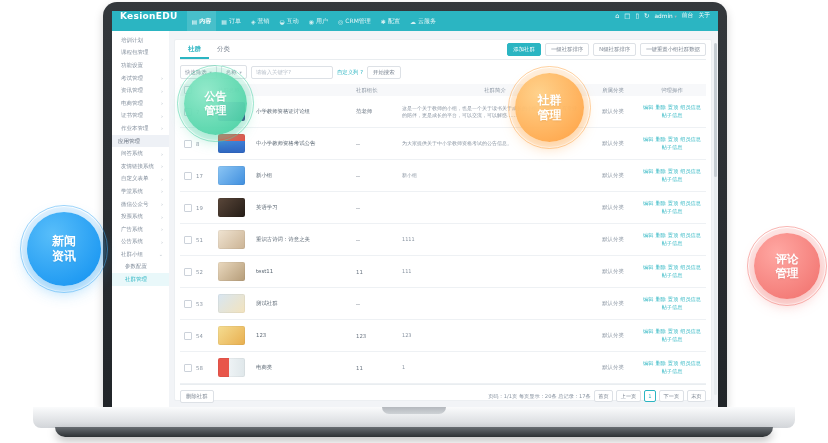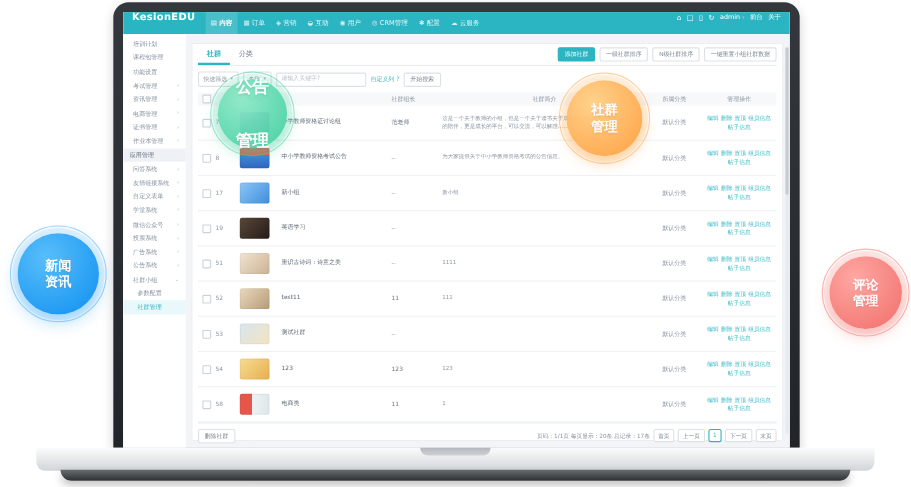--- a/index.html
+++ b/index.html
@@ -90,26 +90,26 @@
   .pbtn{border:1px solid #dde1e6;border-radius:2px;padding:1.5px 3.5px;background:#fff;cursor:pointer;color:#78828f;}
   .pbtn.cur{color:#2bb5c2;border-color:#2bb5c2;}
   .scrollbar{position:absolute;right:1px;top:12px;bottom:12px;width:3px;background:#e7ebee;border-radius:2px;cursor:pointer;}
   .scrollbar .sthumb{width:3px;height:38%;background:#c6cdd3;border-radius:2px;}
 
   
   .badge{position:absolute;border-radius:50%;display:flex;flex-direction:column;align-items:center;
          justify-content:center;color:#fff;font-weight:bold;font-size:12px;line-height:15px;
          text-align:center;z-index:6;text-shadow:0 1px 2px rgba(0,0,0,.08);}
   .badge::after{content:"";position:absolute;inset:-7px;border-radius:50%;border:1px solid var(--rc);}
-  .badge.news{left:16px;top:212px;width:74px;height:74px;
+  .badge.news{left:27px;top:212px;width:74px;height:74px;
      background:radial-gradient(circle at 35% 30%,#58befa,#0e8ff0);--rc:rgba(60,170,245,.5);
      box-shadow:0 0 0 5px rgba(60,170,245,.15),0 6px 16px rgba(60,170,245,.45);}
-  .badge.notice{left:198px;top:72px;width:63px;height:63px;font-size:15px;line-height:14px;
+  .badge.notice{left:184px;top:72px;width:63px;height:63px;font-size:11px;line-height:14px;
      background:radial-gradient(circle at 35% 30%,rgba(140,232,199,.95),rgba(61,205,158,.95));--rc:rgba(75,210,165,.55);
-     box-shadow:0 0 0 5px rgba(75,210,165,.18),0 6px 14px rgba(75,210,165,.4);justify-content:space-between;}
+     box-shadow:0 0 0 5px rgba(75,210,165,.18),0 6px 14px rgba(75,210,165,.4);}
   .badge.community{left:515px;top:73px;width:69px;height:69px;
      background:radial-gradient(circle at 35% 30%,rgba(255,208,135,.96),rgba(255,156,58,.96));--rc:rgba(255,170,80,.55);
      box-shadow:0 0 0 5px rgba(255,170,80,.18),0 6px 14px rgba(255,160,60,.4);}
   .badge.comment{left:754px;top:233px;width:66px;height:66px;font-size:11.5px;line-height:14px;
      background:radial-gradient(circle at 35% 30%,#ffa7a2,#f06e6a);--rc:rgba(242,120,115,.55);
      box-shadow:0 0 0 5px rgba(242,120,115,.18),0 6px 14px rgba(242,120,115,.4);}
 </style>
 </head>
 <body>
 

